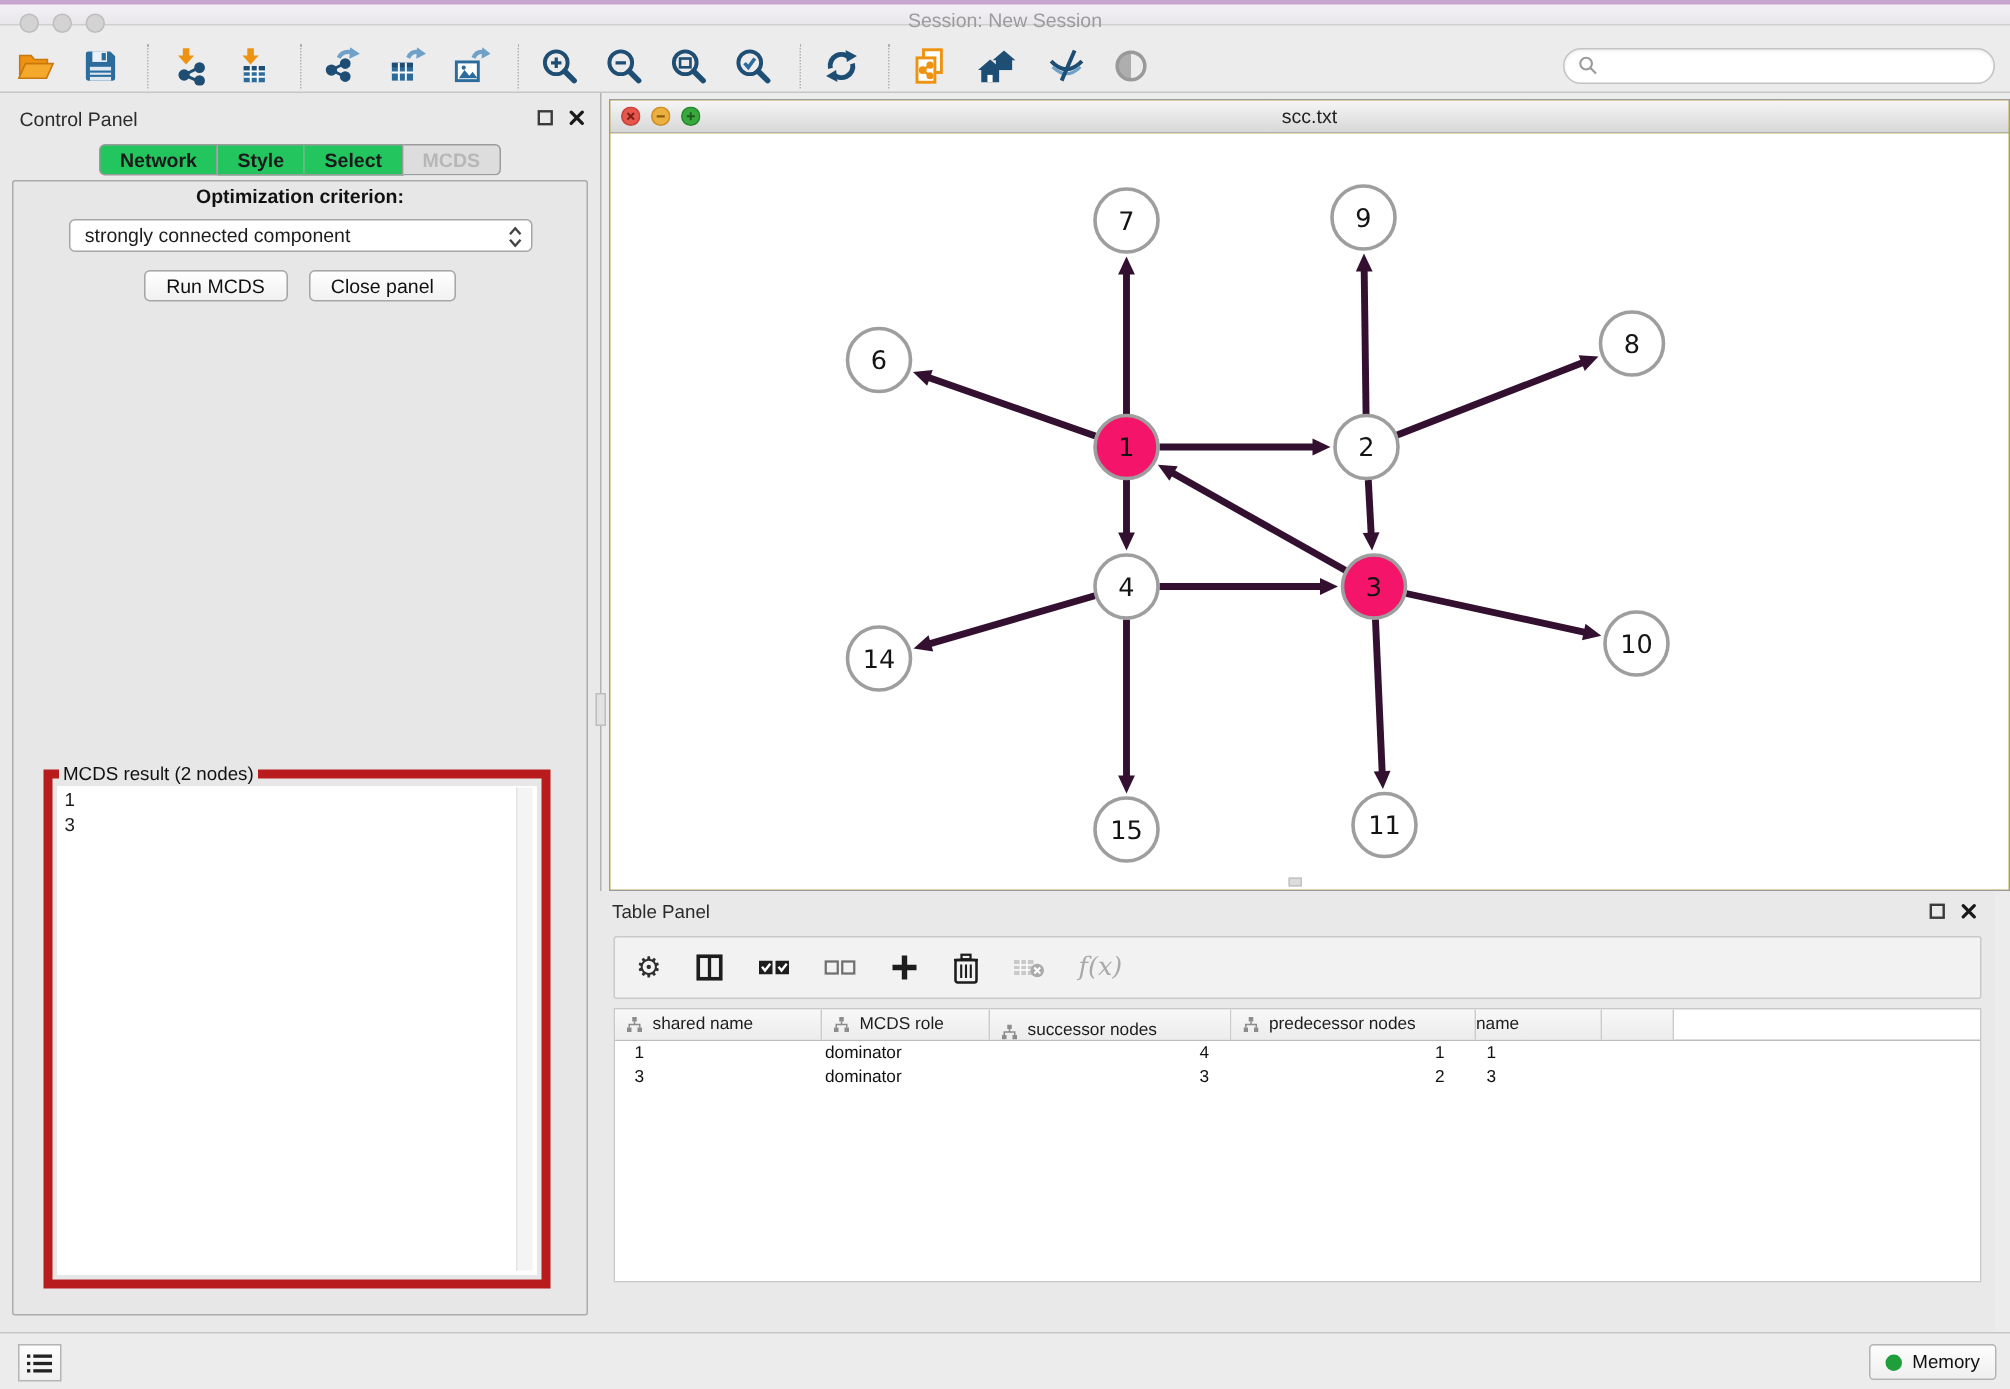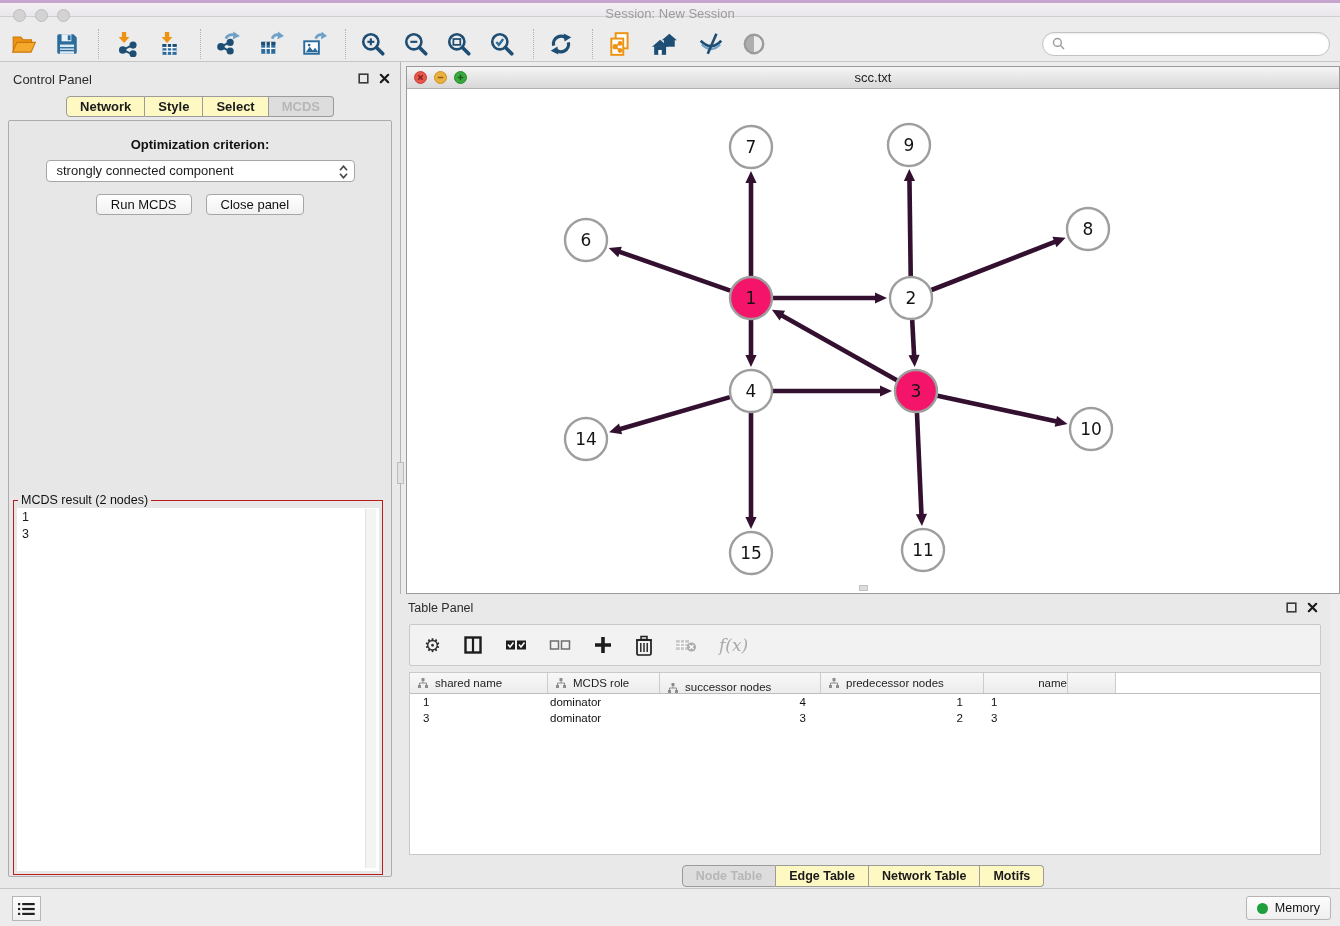--- a/index.html
+++ b/index.html
@@ -29,36 +29,36 @@
     border:1px solid #C2C2C2; border-radius:12px; display:flex; align-items:center;
     padding:0 9px; box-shadow:inset 0 1px 2px rgba(0,0,0,0.08); }
   .searchbox input { border:none; outline:none; flex:1; font-size:12px; background:transparent; margin-left:5px; font-family:inherit; }
 
   
   .control-panel { position:absolute; left:0; top:62px; width:401px; bottom:38px;
     background:#E9E9E9; border-right:1px solid #B3B3B3; }
   .panel-title { position:absolute; left:13px; top:10px; font-size:13px; color:#2b2b2b; }
   .panel-icons { position:absolute; right:10px; top:11px; display:flex; gap:10px; align-items:center; }
   .cp-tabs { position:absolute; top:34px; left:0; right:0; display:flex; justify-content:center; }
-  .tab { background:#fef9c3; border:1px solid #9B9B9B; border-left-width:0; height:21px;
+  .tab { background:#22c55e; border:1px solid #9B9B9B; border-left-width:0; height:21px;
     line-height:19px; padding:0 13px; font-size:13px; font-weight:600; color:#1a1a1a; cursor:default; }
   .tab:first-child { border-left-width:1px; border-radius:4px 0 0 4px; }
   .tab:last-child { border-radius:0 4px 4px 0; }
   .tab.selected { background:#DDDDDD; color:#B7B7B7; }
   .cp-content { position:absolute; left:8px; right:8px; top:58px; bottom:11px;
     border:1px solid #ACACAC; border-radius:2px; background:#E7E7E7; }
-  .opt-label { text-align:center; margin-top:16px; font-size:13px; font-weight:600; color:#111; }
+  .opt-label { text-align:center; margin-top:2px; font-size:13px; font-weight:600; color:#111; }
   .dropdown { position:relative; width:309px; height:22px; margin:8px auto 0; background:#fff;
     border:1px solid #A6A6A6; border-radius:4px; font-size:13px; line-height:20px; padding-left:10px; }
   .dropdown .chev { position:absolute; right:6px; top:4px; }
   .btn-row { display:flex; justify-content:center; gap:14px; margin-top:12px; }
   .btn { height:21px; line-height:19px; background:linear-gradient(#FFFFFF,#F1F1F1);
     border:1px solid #A6A6A6; border-radius:4px; font-size:13px; padding:0 14px; color:#111; cursor:default; }
   .result-fieldset { position:absolute; left:4px; right:8px; top:372px; bottom:1px;
-    border:1px solid #b91c1c; margin:0; padding:0; }
+    border:6px solid #b91c1c; margin:16px; padding:0; }
   .result-fieldset legend { font-size:12.5px; margin-left:4px; padding:0 3px; color:#111; }
   .result-box { position:absolute; left:3px; right:3px; top:1px; bottom:3px; background:#fff;
     font-size:12.5px; line-height:17px; padding:1px 5px; }
   .result-scroll { position:absolute; right:3px; top:1px; bottom:3px; width:11px;
     background:#F4F4F4; border-left:1px solid #E3E3E3; }
 
   
   .network-window { position:absolute; left:406px; top:66px; width:934px; height:528px;
     border:1px solid #9B9B9B; background:#eab308; }
   .net-titlebar { height:22px; background:linear-gradient(#F5F5F5,#D8D8D8);
@@ -78,21 +78,21 @@
   .tp-toolbar { position:absolute; left:13px; right:9px; top:30px; height:42px;
     background:#F2F2F2; border:1px solid #C9C9C9; border-radius:2px;
     display:flex; align-items:center; padding-left:14px; gap:22px; }
   .gear-glyph { font-family:"DejaVu Sans",sans-serif; font-size:19px; color:#2F2F2F; line-height:20px; }
   .fx-glyph { font-family:"DejaVu Serif",serif; font-style:italic; font-size:17px; color:#A9A9A9; }
   .tp-table { position:absolute; left:13px; right:9px; top:78px; bottom:33px;
     background:#fff; border:1px solid #C9C9C9; overflow:hidden; }
   .thead { display:flex; height:21px; border-bottom:1px solid #BDBDBD; }
   .th { background:linear-gradient(#F8F8F8,#ECECEC); border-right:1px solid #CCCCCC;
     display:flex; align-items:center; gap:7px; padding-left:8px; font-size:11.5px; color:#1d1d1d; cursor:default; }
-  .th.center { justify-content:flex-end; padding-left:0; }
+  .th.center { justify-content:flex-start; padding-left:0; }
   .trow { display:flex; height:16px; align-items:center; font-size:11.5px; color:#111; }
   .c0 { width:138px; } .c1 { width:112px; } .c2 { width:161px;align-items:flex-end; } .c3 { width:163px; } .c4 { width:84px; }
   .filler { width:48px; }
   .td.c0 { padding-left:13px; } .td.c1 { padding-left:2px; }
   .td.c2 { text-align:right; padding-right:15px; } .td.c3 { text-align:right; padding-right:21px; }
   .td.c4 { padding-left:7px; }
   .tp-tabs { position:absolute; top:271px; left:0; right:0; display:flex; justify-content:center; }
   .tp-tabs .tab { font-size:12.5px; height:22px; line-height:20px; }
 
   
@@ -558,26 +558,20 @@
       <div class="td c4">1</div>
     </div>
     <div class="trow">
       <div class="td c0">3</div>
       <div class="td c1">dominator</div>
       <div class="td c2">3</div>
       <div class="td c3">2</div>
       <div class="td c4">3</div>
     </div>
   </div>
-  <div class="tp-tabs">
-    <div class="tab selected">Node Table</div>
-    <div class="tab">Edge Table</div>
-    <div class="tab">Network Table</div>
-    <div class="tab">Motifs</div>
-  </div>
 </div>
 
 <div class="statusbar">
   <div class="sb-left-btn">
     <svg width="17" height="14" viewBox="0 0 17 14">
         <g fill="#222">
           <rect y="1" width="2.2" height="2.2"></rect>
           <rect y="5.9" width="2.2" height="2.2"></rect>
           <rect y="10.8" width="2.2" height="2.2"></rect>
           <rect x="4.2" y="1" width="12.5" height="2.2"></rect>

